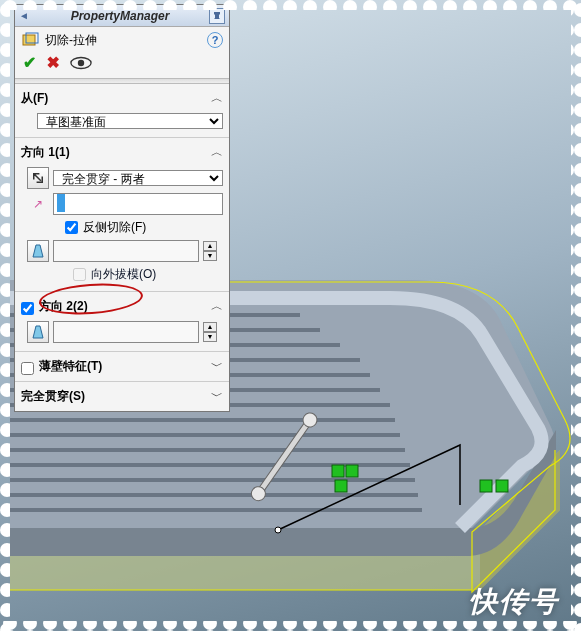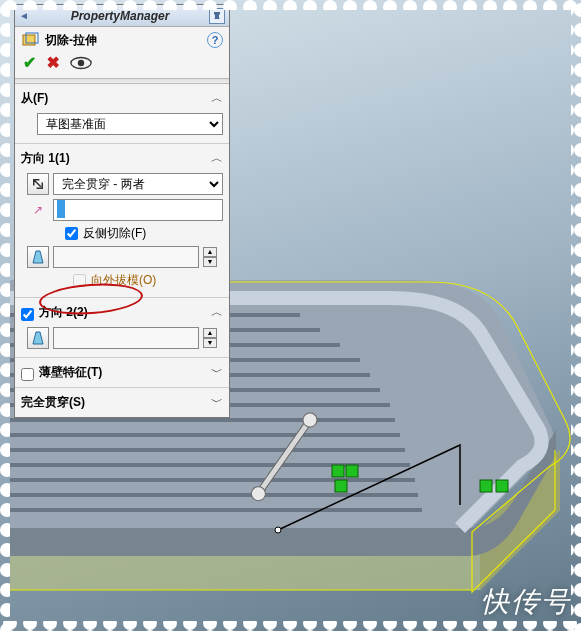--- a/index.html
+++ b/index.html
@@ -1,40 +1,40 @@
 <!DOCTYPE html>
 <html><head>
 <meta charset="utf-8">
 <style>
   * { box-sizing: border-box; margin: 0; padding: 0; font-family: "Microsoft YaHei", SimSun, sans-serif; font-size: 12px; }
   body { width: 581px; height: 631px; overflow: hidden; position: relative; background: #c8d0d8; }
   .stamp-border { position: absolute; inset: 0; pointer-events: none; z-index: 50; }
   .canvas-bg { position: absolute; inset: 0; background: linear-gradient(165deg, #d8e4ec 0%, #a0b4c4 50%, #607888 100%); }
   .model { position: absolute; left: 10px; top: 280px; right: 0; bottom: 0; }
-  .watermark { position: absolute; right: 10px; bottom: 10px; color: #fff; font-size: 28px; font-weight: normal; font-style: italic; text-shadow: 0 0 6px rgba(0,0,0,.4); z-index: 20; letter-spacing: 2px; }
+  .watermark { position: absolute; right: 22px; bottom: 10px; color: #fff; font-size: 28px; font-weight: bold; font-style: italic; text-shadow: 0 0 6px rgba(0,0,0,.4); z-index: 20; letter-spacing: 2px; }
   .panel { position: absolute; left: 14px; top: 4px; width: 216px; background: #f4f4f4; border: 1px solid #777; z-index: 10; }
   .pm-header { display: flex; align-items: center; justify-content: space-between; background: linear-gradient(#e6eef8, #c8d6e8); border-bottom: 1px solid #aaa; padding: 2px 4px; height: 22px; }
   .pm-title { flex: 1; text-align: center; font-weight: bold; color: #2a2a2a; font-style: italic; }
   .pm-pin { width: 16px; height: 16px; border: 1px solid #6a88b0; background: #e8f0fa; display: flex; align-items: center; justify-content: center; }
   .pm-arrow { width: 12px; color: #4a6a9a; font-size: 10px; }
   .feature-row { display: flex; align-items: center; gap: 6px; padding: 4px 6px 2px; }
   .feature-icon { width: 18px; height: 18px; display: inline-flex; align-items: center; justify-content: center; }
-  .feature-title { font-weight: bold; }
+  .feature-title { font-weight: normal; }
   .help-icon { margin-left: auto; width: 16px; height: 16px; border: 1px solid #5a9ad8; border-radius: 50%; color: #2a6ab8; display: flex; align-items: center; justify-content: center; font-weight: bold; font-size: 11px; }
   .action-row { display: flex; align-items: center; gap: 10px; padding: 2px 8px 6px; }
   .ok { color: #1a9a1a; font-size: 16px; font-weight: bold; }
   .cancel { color: #c82020; font-size: 16px; font-weight: bold; }
   .eye { width: 22px; height: 14px; }
   .sep { height: 6px; background: linear-gradient(#ddd, #eee); border-top: 1px solid #bbb; border-bottom: 1px solid #bbb; }
   .section { padding: 4px 6px; border-bottom: 1px solid #ccc; }
   .section-head { display: flex; align-items: center; justify-content: space-between; cursor: pointer; padding: 2px 0; }
   .section-title { font-weight: bold; }
   .caret { font-size: 12px; color: #333; }
   .row { display: flex; align-items: center; gap: 4px; margin: 4px 0 4px 16px; }
-  select.combo { flex: 1; height: 22px; border: 1px solid #888; background: #fff; padding: 0 4px; }
+  select.combo { flex: 1; height: 16px; border: 1px solid #888; background: #fff; padding: 0 4px; }
   .icon-btn { width: 22px; height: 22px; border: 1px solid #888; background: linear-gradient(#fff,#e4e4e4); display: inline-flex; align-items: center; justify-content: center; }
   .icon-btn.flip svg { transform: rotate(-45deg); }
   .text-in { flex: 1; height: 22px; border: 1px solid #888; background: #fff; padding: 0 3px; }
   .sel-highlight { width: 8px; height: 18px; background: #3a9de6; display: inline-block; }
   .chk-row { display: flex; align-items: center; gap: 5px; margin: 4px 0 4px 32px; padding-left: 12px; }
   .chk-row input { width: 13px; height: 13px; }
   .draft-box { display: flex; gap: 4px; margin: 4px 6px; align-items: center; }
   .draft-input { flex: 1; height: 22px; border: 1px solid #888; background: #f8f8f8; }
   .spin { width: 14px; display: flex; flex-direction: column; }
   .spin div { height: 10px; border: 1px solid #888; background: #eee; font-size: 7px; text-align: center; line-height: 8px; }
@@ -173,21 +173,21 @@
           </svg>
       </span>
       <div class="draft-input"></div>
       <div class="spin">
           <div>▲</div>
           <div>▼</div>
         </div>
     </div>
     <div class="chk-row" style="margin-left:40px">
       <input type="checkbox" disabled="" style="">
-      <span style="color:#a16207">向外拔模(O)</span>
+      <span style="color:#0f172a">向外拔模(O)</span>
     </div>
   </div>
 
   <div class="section">
     <div class="section-head">
       <span class="chk-head">
         <input type="checkbox" checked="" style="">
         <span class="section-title">方向 2(2)</span>
       </span>
       <span class="caret">︿</span>

